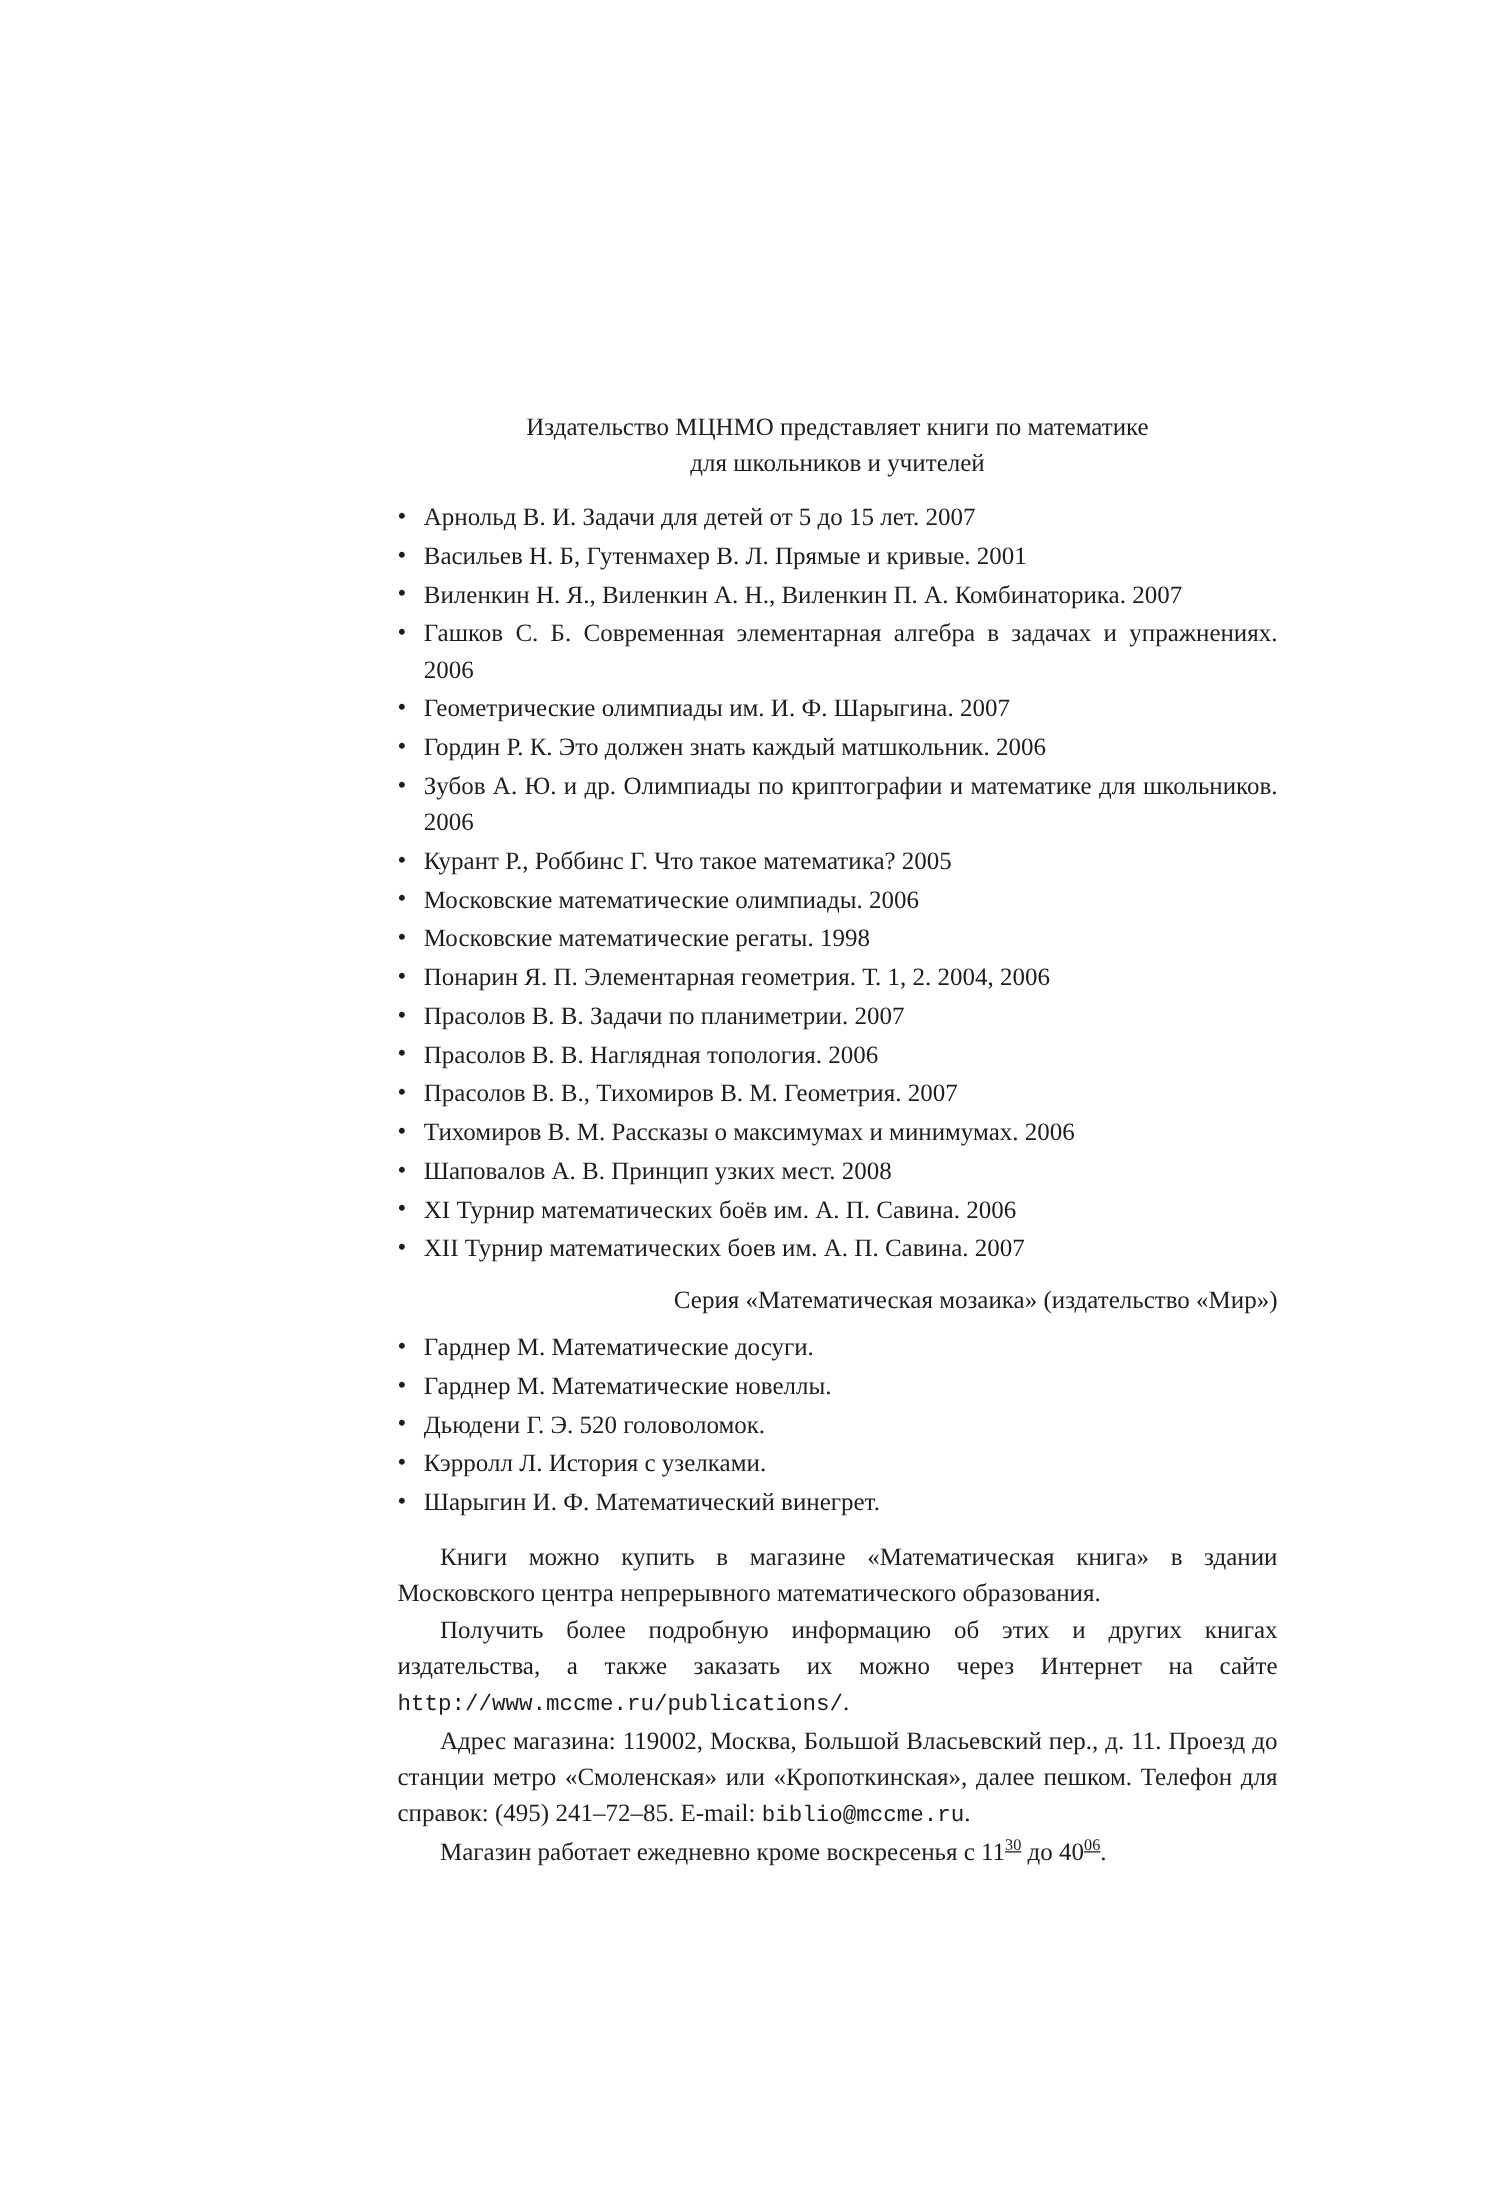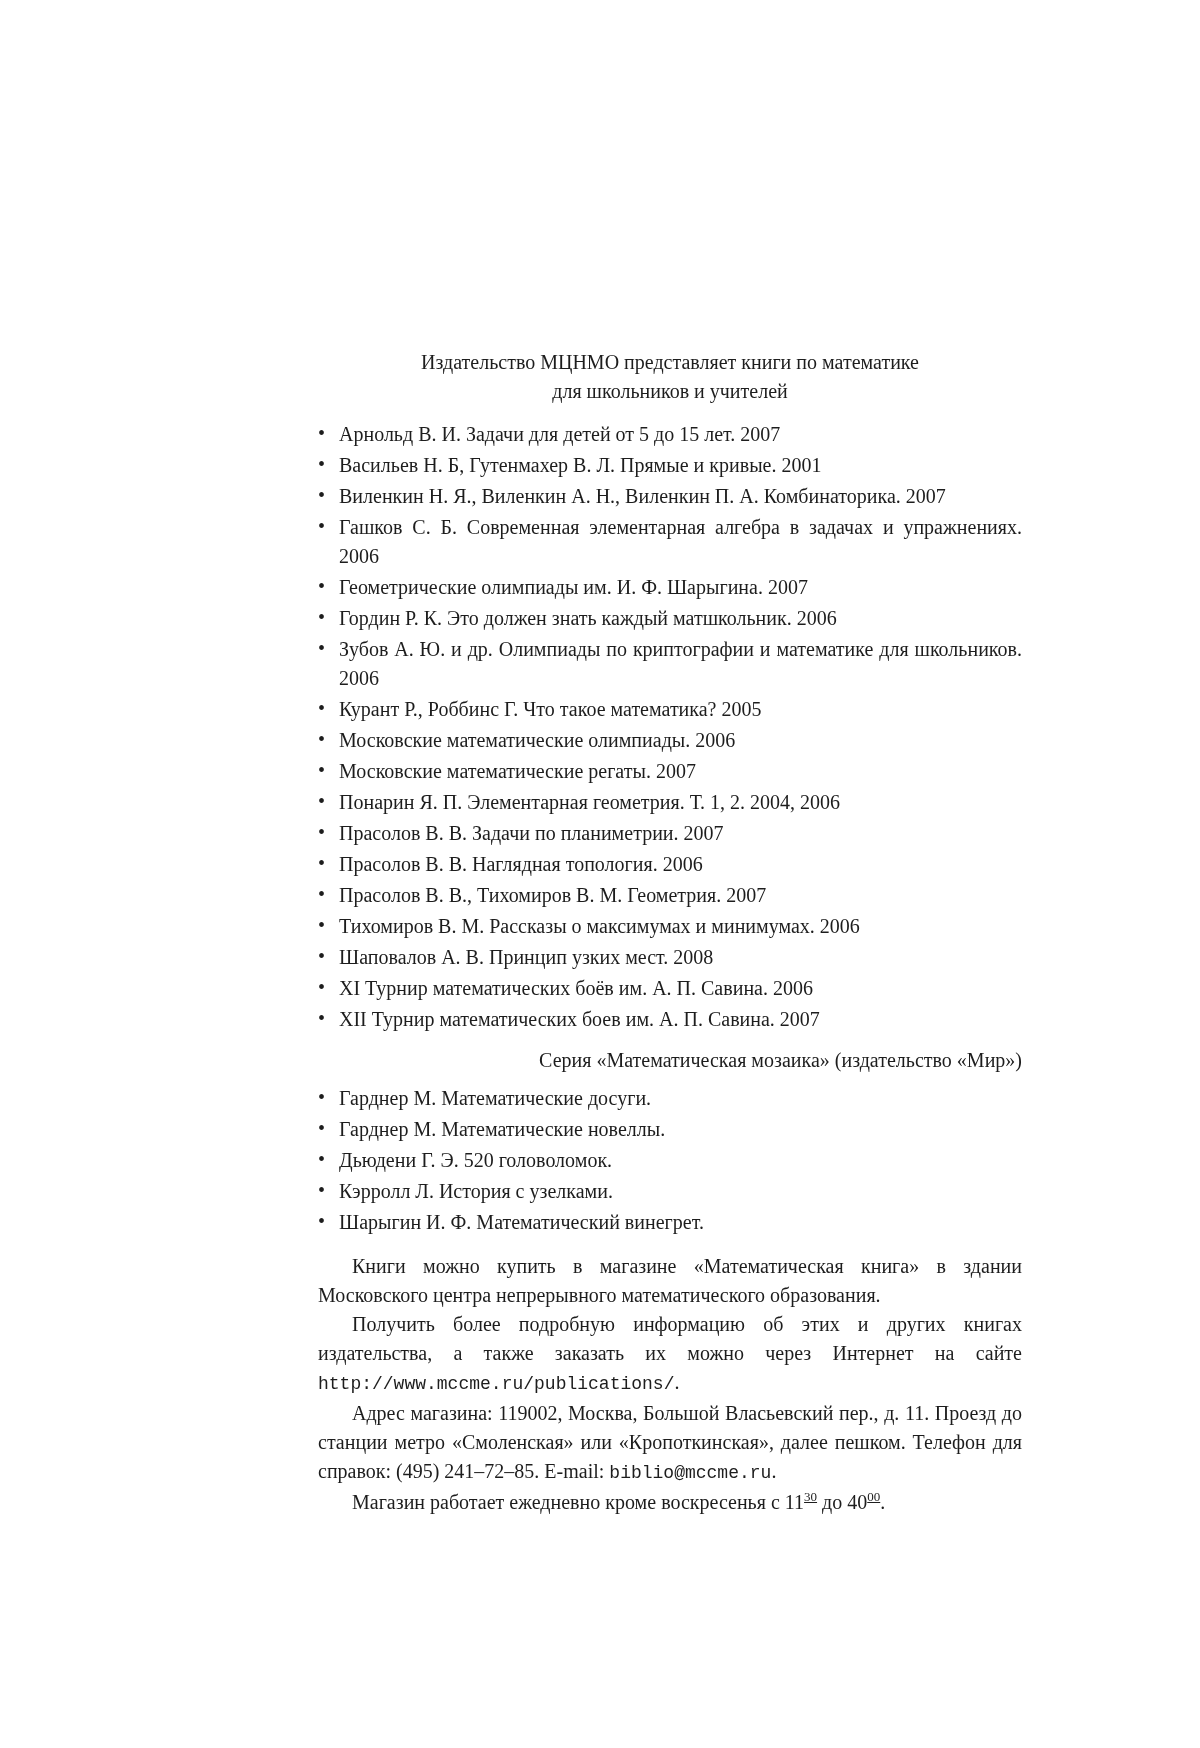--- a/index.html
+++ b/index.html
@@ -10,21 +10,21 @@
   body {
     width: 1200px;
     height: 1748px;
     position: relative;
     font-family: "Liberation Serif", "DejaVu Serif", serif;
     color: #1d1d1d;
   }
   .page {
     position: absolute;
     left: 318px;
-    top: 348px;
+    top: 328px;
     width: 704px;
     font-size: 20px;
     line-height: 29px;
   }
   .title {
     text-align: center;
     margin: 0 0 14px 0;
   }
   ul.book-list {
     list-style: none;
@@ -78,21 +78,21 @@
   <ul class="book-list">
     <li><span class="bullet">•</span><span>Арнольд В. И. Задачи для детей от 5 до 15 лет. 2007</span></li>
     <li><span class="bullet">•</span><span>Васильев Н. Б, Гутенмахер В. Л. Прямые и кривые. 2001</span></li>
     <li><span class="bullet">•</span><span>Виленкин Н. Я., Виленкин А. Н., Виленкин П. А. Комбинаторика. 2007</span></li>
     <li><span class="bullet">•</span><span>Гашков С. Б. Современная элементарная алгебра в задачах и упражнениях. 2006</span></li>
     <li><span class="bullet">•</span><span>Геометрические олимпиады им. И. Ф. Шарыгина. 2007</span></li>
     <li><span class="bullet">•</span><span>Гордин Р. К. Это должен знать каждый матшкольник. 2006</span></li>
     <li><span class="bullet">•</span><span>Зубов А. Ю. и др. Олимпиады по криптографии и математике для школьников. 2006</span></li>
     <li><span class="bullet">•</span><span>Курант Р., Роббинс Г. Что такое математика? 2005</span></li>
     <li><span class="bullet">•</span><span>Московские математические олимпиады. 2006</span></li>
-    <li><span class="bullet">•</span><span>Московские математические регаты. 2007</span></li>
+    <li><span class="bullet">•</span><span>Московские математические регаты. 1998</span></li>
     <li><span class="bullet">•</span><span>Понарин Я. П. Элементарная геометрия. Т. 1, 2. 2004, 2006</span></li>
     <li><span class="bullet">•</span><span>Прасолов В. В. Задачи по планиметрии. 2007</span></li>
     <li><span class="bullet">•</span><span>Прасолов В. В. Наглядная топология. 2006</span></li>
     <li><span class="bullet">•</span><span>Прасолов В. В., Тихомиров В. М. Геометрия. 2007</span></li>
     <li><span class="bullet">•</span><span>Тихомиров В. М. Рассказы о максимумах и минимумах. 2006</span></li>
     <li><span class="bullet">•</span><span>Шаповалов А. В. Принцип узких мест. 2008</span></li>
     <li><span class="bullet">•</span><span>XI Турнир математических боёв им. А. П. Савина. 2006</span></li>
     <li><span class="bullet">•</span><span>XII Турнир математических боев им. А. П. Савина. 2007</span></li>
   </ul>
 
@@ -103,16 +103,16 @@
     <li><span class="bullet">•</span><span>Гарднер М. Математические новеллы.</span></li>
     <li><span class="bullet">•</span><span>Дьюдени Г. Э. 520 головоломок.</span></li>
     <li><span class="bullet">•</span><span>Кэрролл Л. История с узелками.</span></li>
     <li><span class="bullet">•</span><span>Шарыгин И. Ф. Математический винегрет.</span></li>
   </ul>
 
   <div class="paragraphs">
     <p>Книги можно купить в магазине «Математическая книга» в здании Московского центра непрерывного математического образования.</p>
     <p><span>Получить более подробную информацию об этих и других книгах издательства, а также заказать их можно через Интернет на сайте </span><span class="mono">http://www.mccme.ru/publications/</span><span>.</span></p>
     <p><span>Адрес магазина: 119002, Москва, Большой Власьевский пер., д. 11. Проезд до станции метро «Смоленская» или «Кропоткинская», далее пешком. Телефон для справок: (495) 241–72–85. E-mail: </span><span class="mono">biblio@mccme.ru</span><span>.</span></p>
-    <p><span>Магазин работает ежедневно кроме воскресенья с 11</span><sup class="hrs">30</sup><span> до 40</span><sup class="hrs">00</sup><span>.</span></p>
+    <p><span>Магазин работает ежедневно кроме воскресенья с 11</span><sup class="hrs">30</sup><span> до 40</span><sup class="hrs">06</sup><span>.</span></p>
   </div>
 
 </div>
 
 </body></html>

